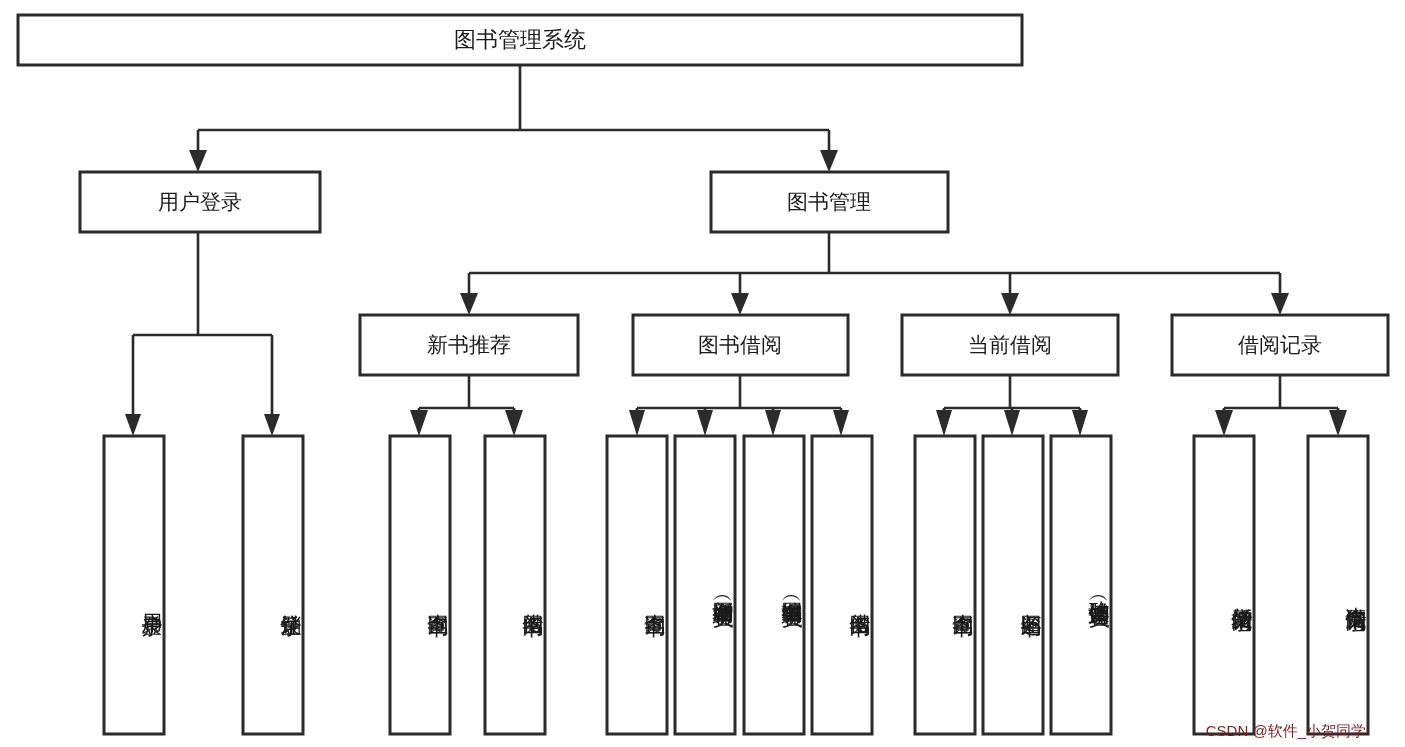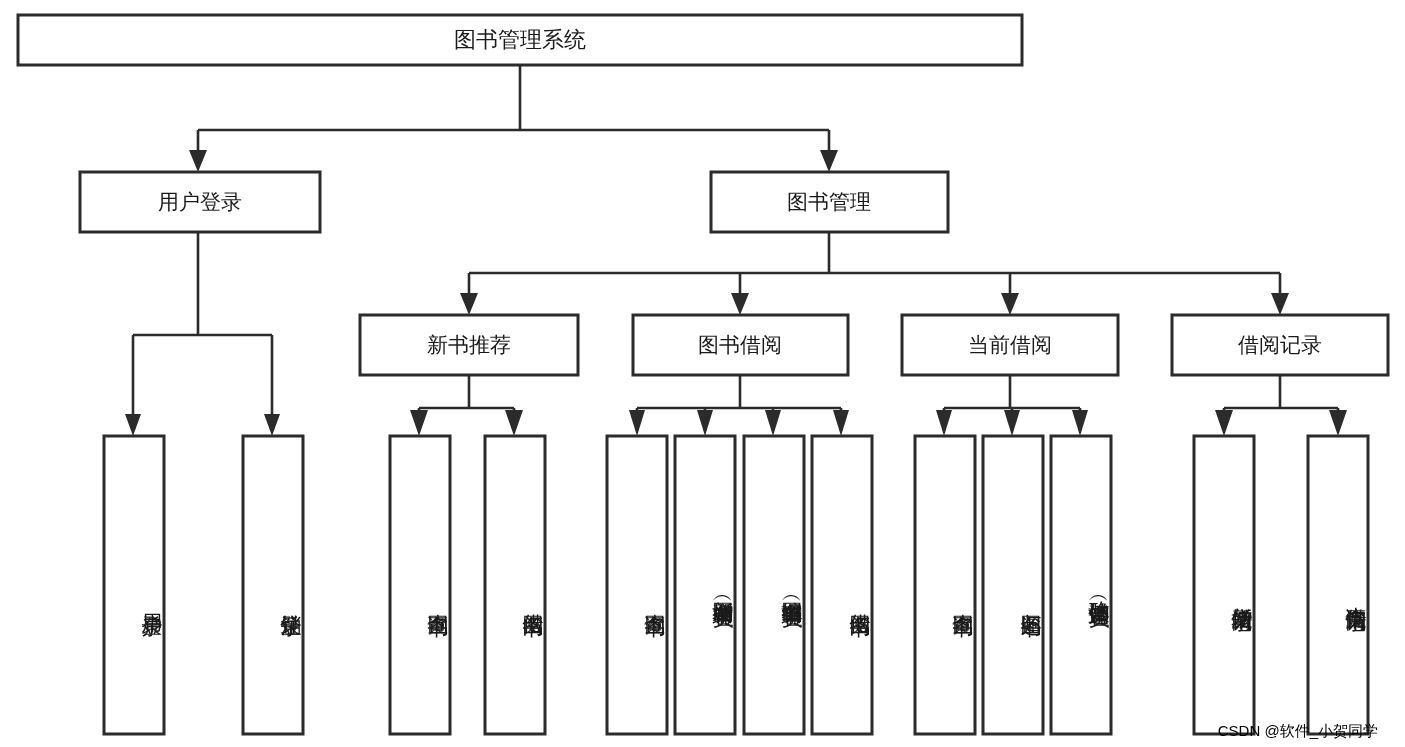--- a/index.html
+++ b/index.html
@@ -60,24 +60,24 @@
     font-size: 21px;
     line-height: 1.12;
     color: #1a1a1a;
     letter-spacing: 1px;
     white-space: nowrap;
     pointer-events: none;
     font-family: "Liberation Sans", "DejaVu Sans", sans-serif;
   }
   #watermark {
     position: absolute;
-    right: 0;
+    right: 12px;
     bottom: 6px;
     font-size: 15px;
-    color: #000000;
+    color: #7f1d1d;
     font-family: "Liberation Sans", "DejaVu Sans", sans-serif;
     white-space: nowrap;
     pointer-events: none;
   }
 </style>
 </head>
 <body>
 
 <div id="chart-root">
   <svg width="1405" height="747" viewBox="0 0 1405 747">

